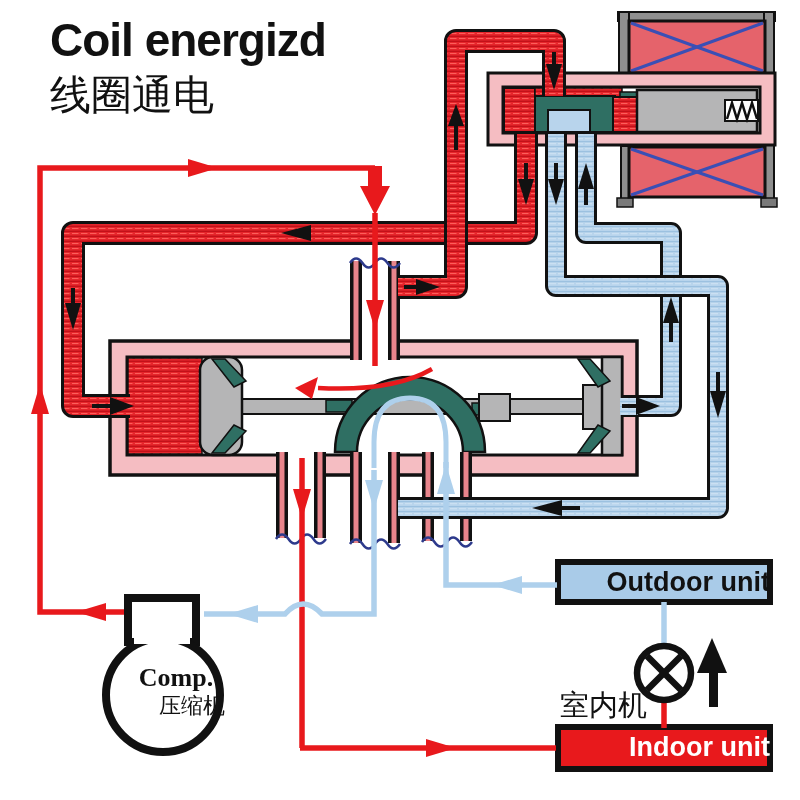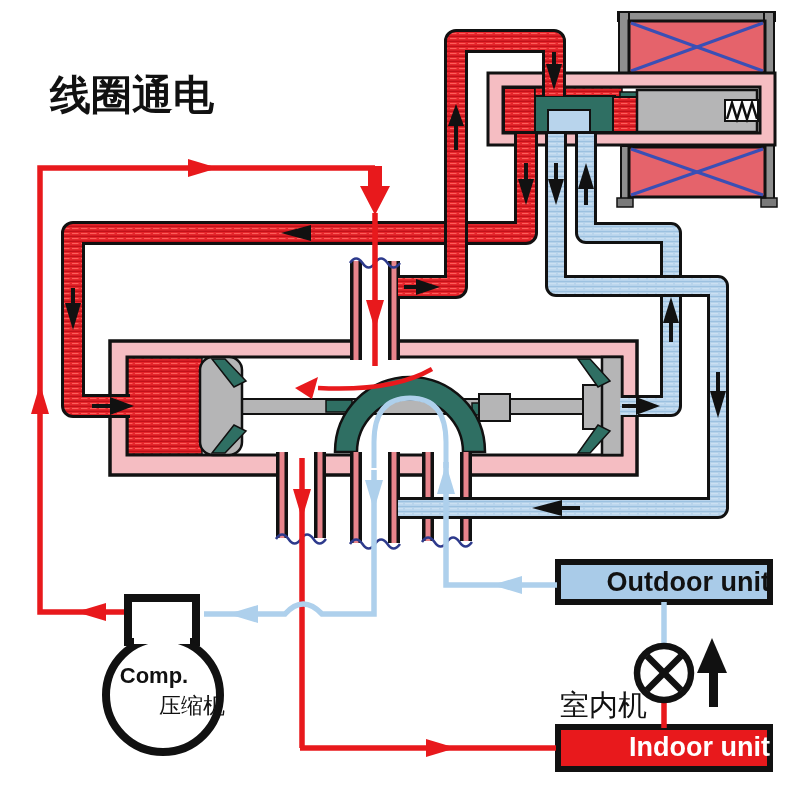--- a/index.html
+++ b/index.html
@@ -1,28 +1,28 @@
 <!DOCTYPE html>
 <html><head>
 <meta charset="utf-8">
 <style>
   html,body{margin:0;padding:0;background:#fff;}
   #stage{position:relative;width:800px;height:800px;background:#ffffff;overflow:hidden;
          font-family:"Liberation Sans","DejaVu Sans",sans-serif;}
   #diagram{position:absolute;left:0;top:0;}
   .txt{position:absolute;color:#111;line-height:1.05;white-space:nowrap;}
   .title-en{left:50px;top:16px;font-size:46px;font-weight:bold;letter-spacing:-1px;}
-  .title-zh{left:50px;top:74px;font-size:41px;font-weight:bold;}
+  .title-zh{left:50px;top:74px;font-size:41px;font-weight:normal;}
   .lbl-zh{font-size:29px;font-weight:normal;}
   .outdoor-zh{left:560px;top:524px;}
   .indoor-zh{left:560px;top:690px;}
   .unit-box-text{position:absolute;width:212px;text-align:right;font-weight:bold;font-size:27px;}
   .outdoor-text{left:558px;top:568px;color:#111;}
   .indoor-text{left:558px;top:733px;color:#ffffff;}
-  .comp-en{left:92px;top:664px;width:124px;text-align:center;font-weight:bold;font-size:22px;}
+  .comp-en{left:114px;top:664px;width:124px;text-align:center;font-weight:bold;font-size:26px;font-family:Liberation Serif, serif;}
   .comp-zh{left:101px;top:694px;width:124px;text-align:right;font-size:22px;}
 </style>
 </head>
 <body>
 
 <div id="stage">
 
 <svg id="diagram" width="800" height="800" viewBox="0 0 800 800">
   <defs>
     <pattern id="rh" width="9" height="5" patternUnits="userSpaceOnUse">
@@ -234,20 +234,21 @@
     <path d="M 557 585 L 446 585 L 446 462" fill="none" stroke="#aed0ec" stroke-width="5.5"></path>
     <polygon points="522,576 522,594 492,585" fill="#aed0ec"></polygon>
     <polygon points="437,494 455,494 446,464" fill="#aed0ec"></polygon>
     <path d="M 374 468 L 374 442 Q 374 398 410 398 Q 446 398 446 442 L 446 468" fill="none" stroke="#aed0ec" stroke-width="5"></path>
     <polygon points="365,480 383,480 374,510" fill="#aed0ec"></polygon>
     <path d="M 374 470 L 374 614 L 322 614 Q 303 594 285 614 L 204 614" fill="none" stroke="#aed0ec" stroke-width="5.5"></path>
     <polygon points="258,605 258,623 228,614" fill="#aed0ec"></polygon>
   </g>
 </svg>
 
+  <div class="txt title-en">Coil energizd</div>
   <div class="txt title-zh">线圈通电</div>
 
   <div class="txt unit-box-text outdoor-text">Outdoor unit</div>
 
   <div class="txt unit-box-text indoor-text">Indoor unit</div>
   <div class="txt lbl-zh indoor-zh">室内机</div>
 
   <div class="txt comp-en">Comp.</div>
   <div class="txt comp-zh">压缩机</div>
 </div>

